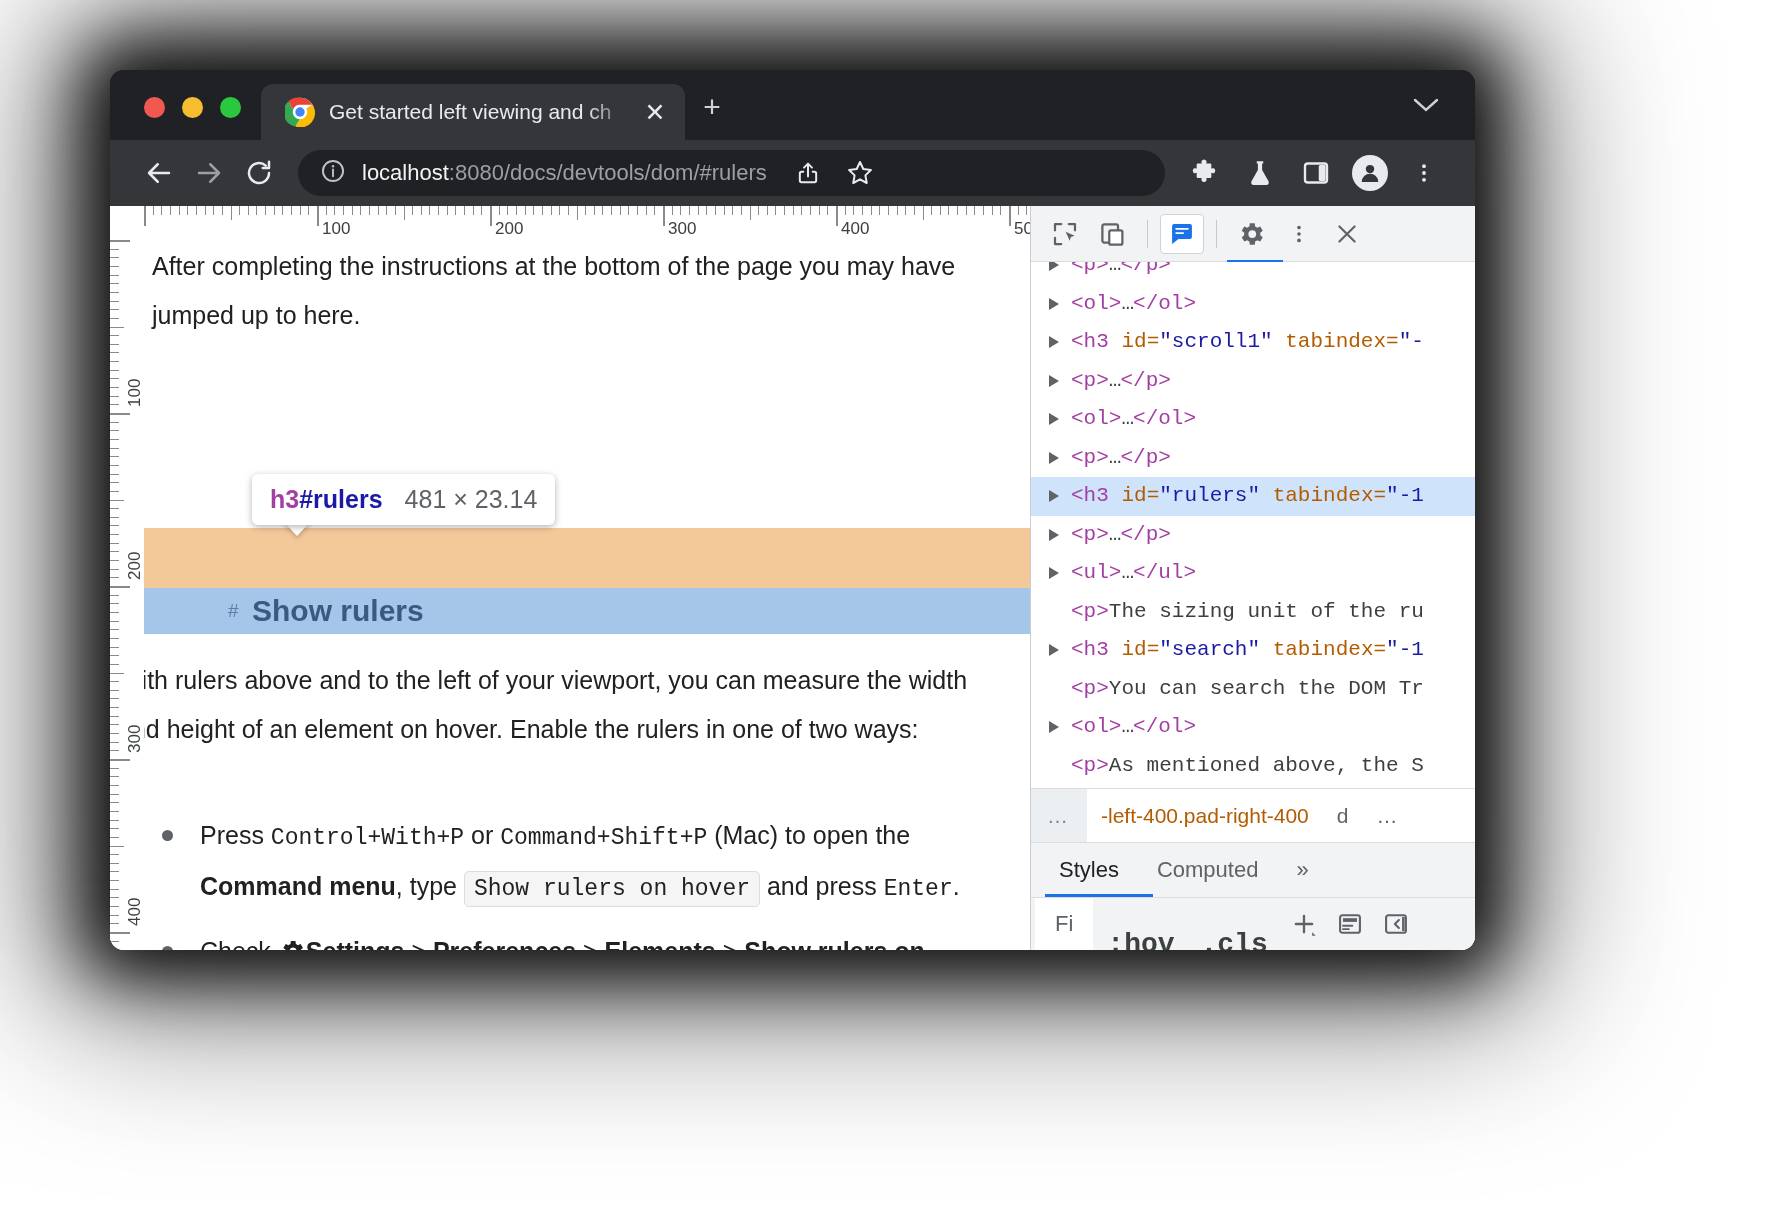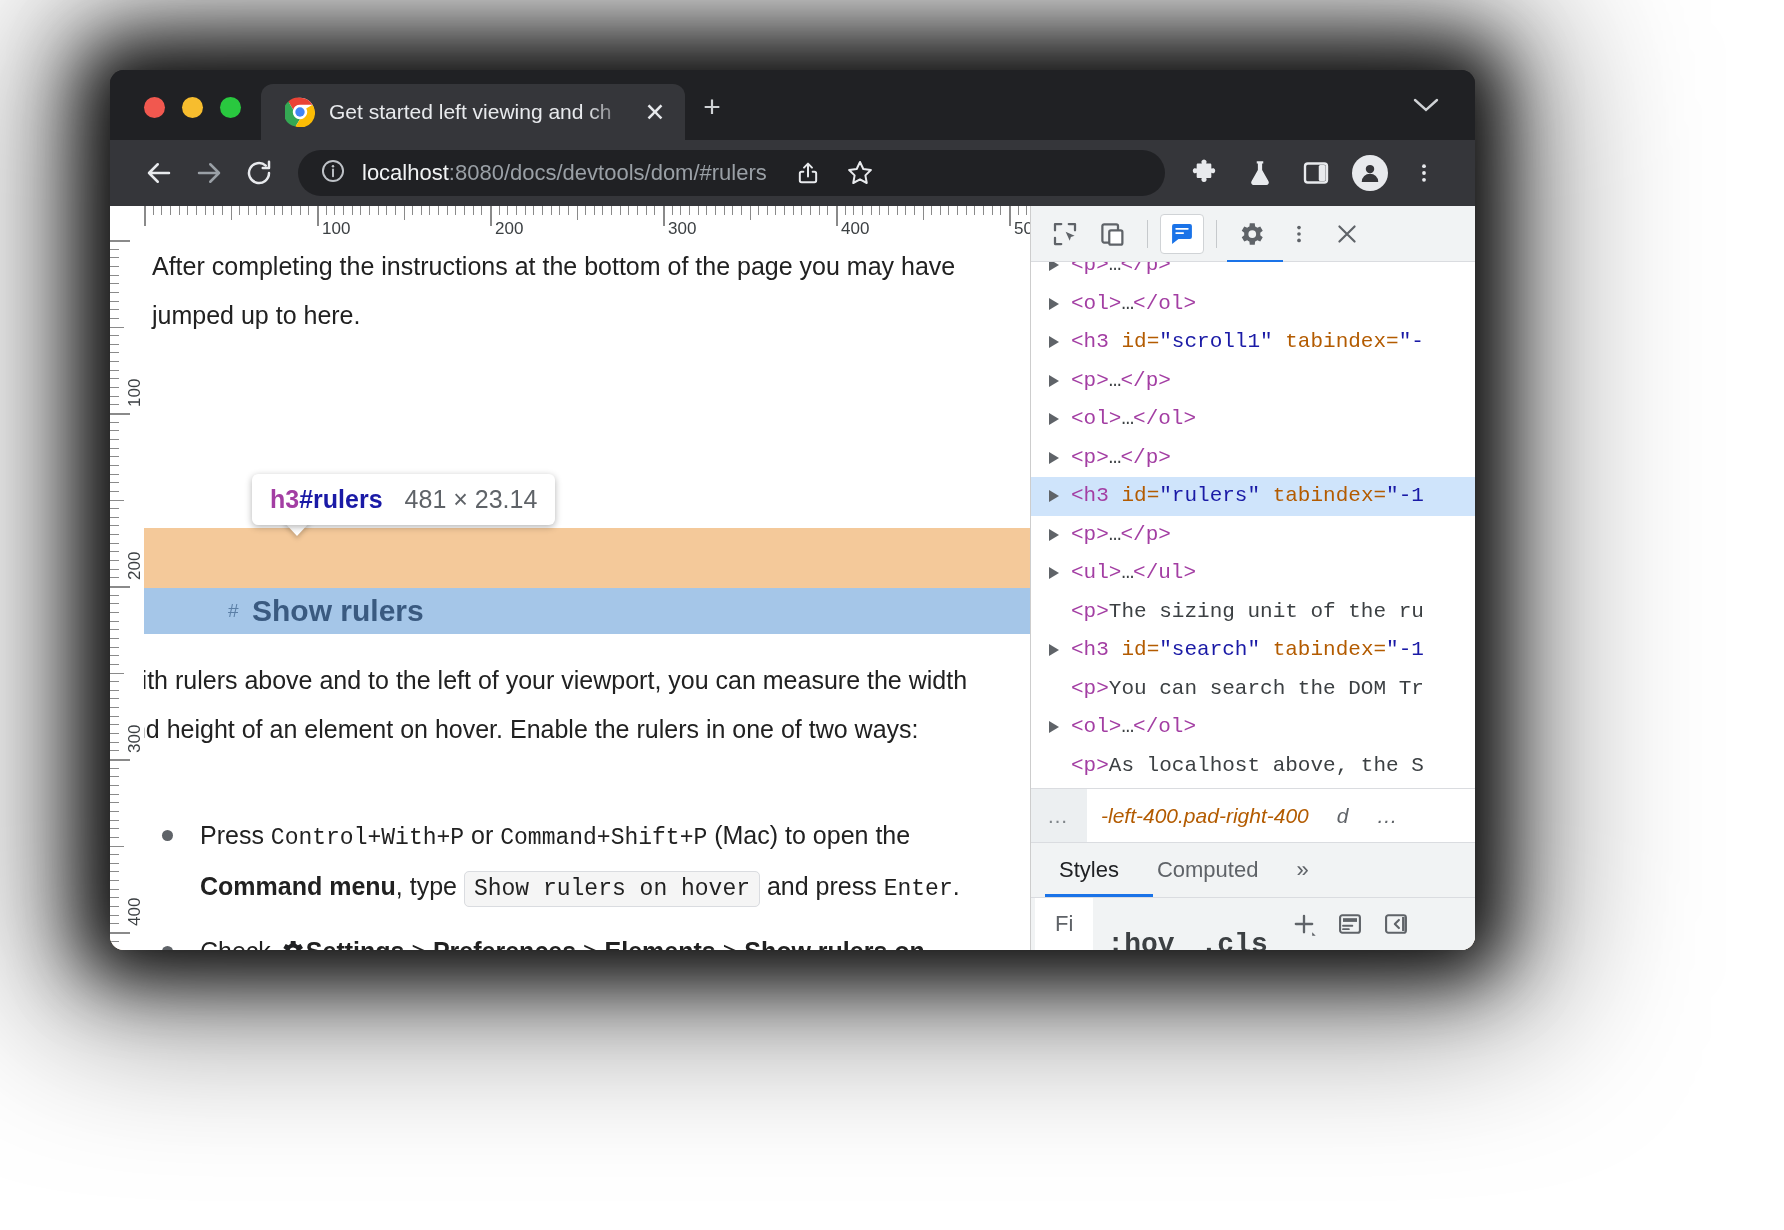--- a/index.html
+++ b/index.html
@@ -351,21 +351,21 @@
   }
   .crumb-dots {
     background: #eceff1;
     color: #80868b;
     letter-spacing: 3px;
     padding: 0 16px;
     height: 100%;
     display: flex; align-items: center;
     flex: none;
   }
-  .crumb-item { color: #b35b00; padding: 0 14px; flex: none; font-style: italic; }
+  .crumb-item { color: #b35b00; padding: 0 14px; flex: none; }
   .crumb-item.muted { color: #5f6368; }
 
   
   #dt-styles {
     border-top: 1px solid #dadce0;
     background: #f1f3f4;
     flex: none;
     height: 108px;
   }
   #styles-tabs {
@@ -821,21 +821,21 @@
           <div class="dom-row"><span class="twisty"></span><span class="tag">&lt;p&gt;</span><span class="ell">…</span><span class="tag">&lt;/p&gt;</span></div>
           <div class="dom-row"><span class="twisty"></span><span class="tag">&lt;ol&gt;</span><span class="ell">…</span><span class="tag">&lt;/ol&gt;</span></div>
           <div class="dom-row"><span class="twisty"></span><span class="tag">&lt;p&gt;</span><span class="ell">…</span><span class="tag">&lt;/p&gt;</span></div>
           <div class="dom-row selected"><span class="twisty"></span><span class="tag">&lt;h3 </span><span class="attr">id=</span><span class="val">"rulers"</span><span class="attr"> tabindex=</span><span class="val">"-1</span></div>
           <div class="dom-row"><span class="twisty"></span><span class="tag">&lt;p&gt;</span><span class="ell">…</span><span class="tag">&lt;/p&gt;</span></div>
           <div class="dom-row"><span class="twisty"></span><span class="tag">&lt;ul&gt;</span><span class="ell">…</span><span class="tag">&lt;/ul&gt;</span></div>
           <div class="dom-row"><span class="tag">&lt;p&gt;</span><span class="txt">The sizing unit of the ru</span></div>
           <div class="dom-row"><span class="twisty"></span><span class="tag">&lt;h3 </span><span class="attr">id=</span><span class="val">"search"</span><span class="attr"> tabindex=</span><span class="val">"-1</span></div>
           <div class="dom-row"><span class="tag">&lt;p&gt;</span><span class="txt">You can search the DOM Tr</span></div>
           <div class="dom-row"><span class="twisty"></span><span class="tag">&lt;ol&gt;</span><span class="ell">…</span><span class="tag">&lt;/ol&gt;</span></div>
-          <div class="dom-row"><span class="tag">&lt;p&gt;</span><span class="txt">As localhost above, the S</span></div>
+          <div class="dom-row"><span class="tag">&lt;p&gt;</span><span class="txt">As mentioned above, the S</span></div>
           <div class="dom-row"></div>
         </div>
 
       <div id="dt-breadcrumb">
         <span class="crumb-dots">…</span>
         <span class="crumb-item">-left-400.pad-right-400</span>
         <span class="crumb-item muted">d</span>
         <span class="crumb-item muted">…</span>
       </div>
 

